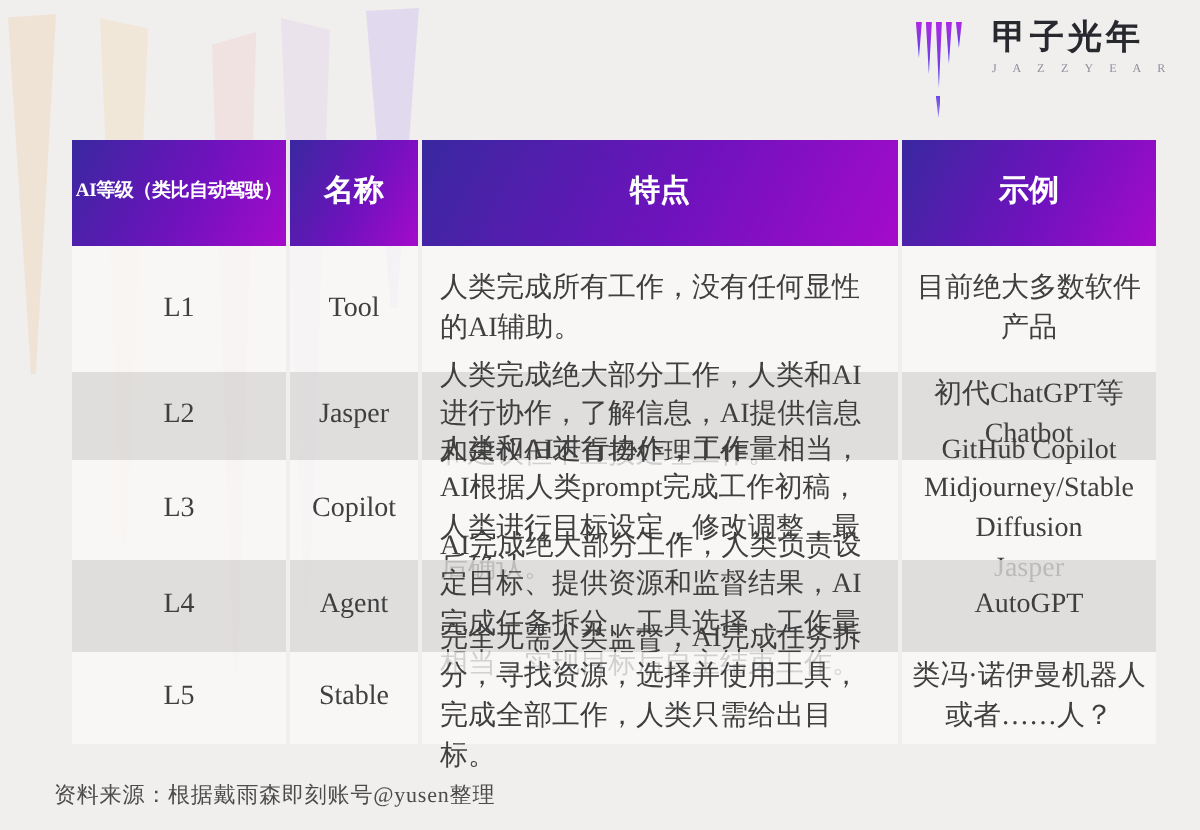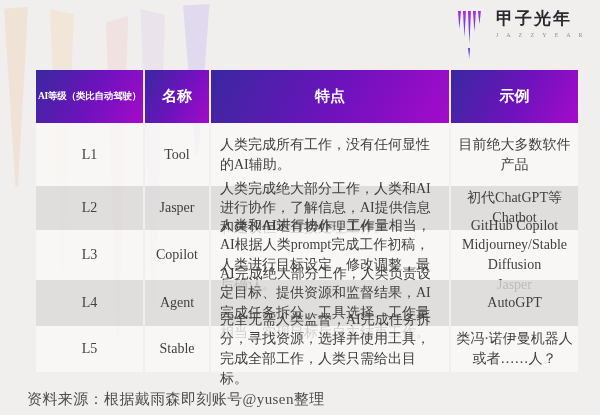--- a/index.html
+++ b/index.html
@@ -62,21 +62,21 @@
     background:linear-gradient(118deg,#39289f 0%,#6f12bd 55%,#a50bca 100%);
     color:#ffffff; font-weight:bold; font-size:15px;
   }
   .head-level { font-size:9.5px; white-space:nowrap; letter-spacing:-.2px; }
   .row-a .cell { background:rgba(250,249,248,.78); }   
   .row-b .cell { background:rgba(219,218,216,.80); }   
   .features { justify-content:flex-start; text-align:left; padding:0 9px; }
   .examples { white-space:pre-line; padding:11px 4px; }
 
   
-  .source { position:absolute; left:27px; top:390px; font-size:15px; color:#4c4c4c; letter-spacing:.4px; z-index:1; }
+  .source { position:absolute; left:27px; top:390px; font-size:11px; color:#4c4c4c; letter-spacing:.4px; z-index:1; }
 </style>
 </head>
 <body>
 
 <div class="page">
 
   <div class="deco-bar b1"></div>
   <div class="deco-bar b2"></div>
   <div class="deco-bar b3"></div>
   <div class="deco-bar b4"></div>

